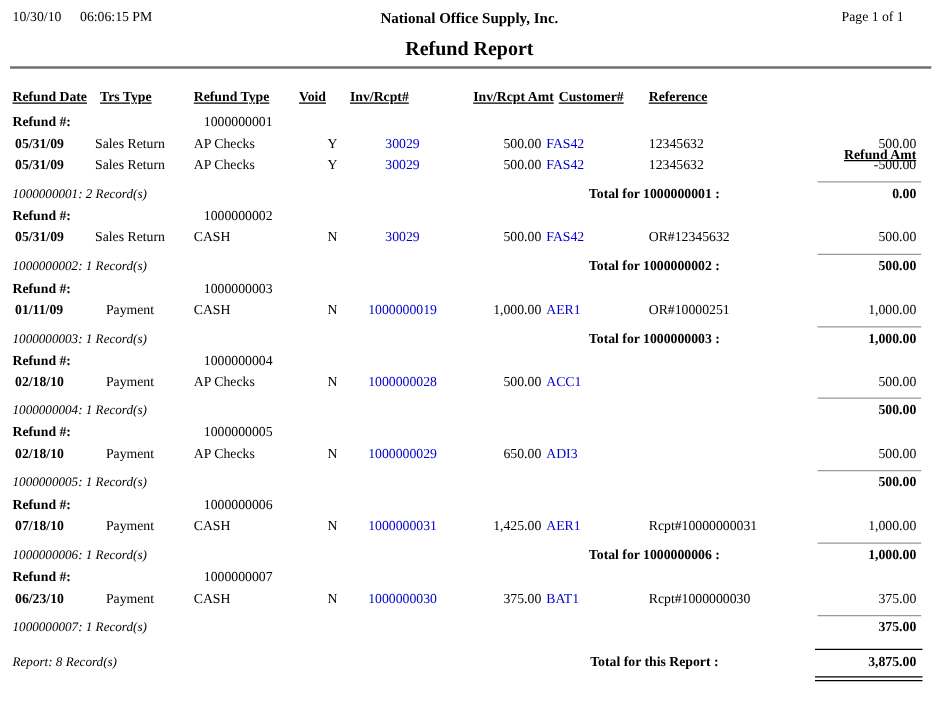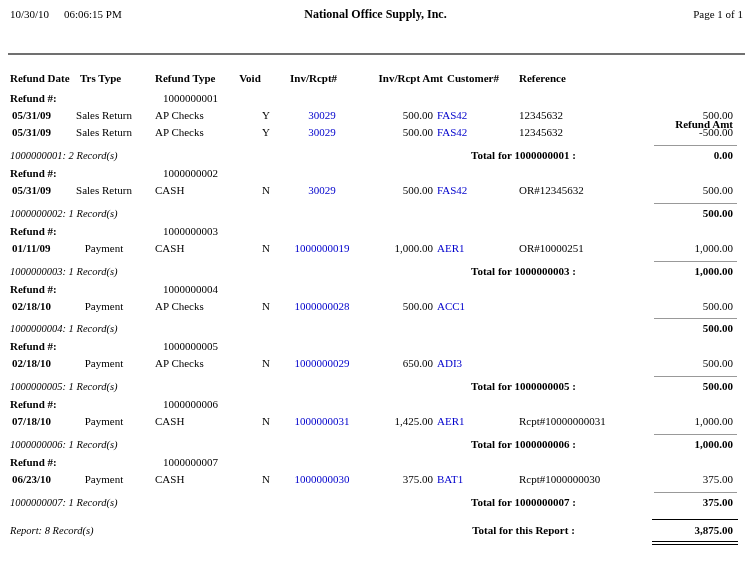--- a/index.html
+++ b/index.html
@@ -8,28 +8,28 @@
     font-family:"Liberation Serif", serif;font-size:11px;color:#000;
     overflow:hidden;
   }
   .line{position:absolute;left:0;right:0;height:14px;line-height:13px;}
   .line span{position:absolute;top:0;white-space:nowrap;}
   .link{color:var(--link,#0000CC);cursor:pointer;}
   
   .hdr-date{left:10px;}
   .hdr-time{left:64px;font-family:Liberation Serif, serif;}
   .hdr-company{left:0;right:0;text-align:center;font-weight:bold;font-size:12px;}
-  .hdr-page{right:8px;margin-left:12px;}
+  .hdr-page{right:28px;margin-left:12px;}
   .hdr-printed{left:10px;}
   .hdr-title{left:0;right:0;text-align:center;font-weight:bold;font-size:16px;}
   .rule{position:absolute;top:53px;left:8px;width:737px;border-top:2px solid #707070;height:0;}
   
-  .colhead span{font-weight:bold;}
+  .colhead span{font-weight:bold;text-decoration:underline;}
   .h1{left:10px;} .h2{left:80px;} .h3{left:155px;} .h4{left:237px;width:26px;text-align:center;}
-  .h5{left:290px;} .h6{left:360px;width:83px;text-align:right;} .h7{left:447px;}
+  .h5{left:280px;} .h6{left:360px;width:83px;text-align:right;} .h7{left:447px;}
   .h8{left:519px;} .h9{left:650px;width:83px;text-align:right;margin-top:46px;}
   
   .cdate{left:12px;font-weight:bold;} .ctrs{left:76px;width:56px;text-align:center;} .crtype{left:155px;}
   .cvoid{left:253px;width:26px;text-align:center;} .cinv{left:282px;width:80px;text-align:center;}
   .ciamt{left:350px;width:83px;text-align:right;} .ccust{left:437px;}
   .cref{left:519px;} .cramt{left:650px;width:83px;text-align:right;}
   
   .glabel{left:10px;font-weight:bold;}
   .gval{left:163px;}
   .gsum{left:10px;font-style:italic;font-size:10.5px;}
@@ -43,20 +43,23 @@
 <body>
 
 <div class="page">
 
   <div class="line" style="top:8px">
     <span class="hdr-date">10/30/10</span>
     <span class="hdr-time">06:06:15 PM</span>
     <span class="hdr-company">National Office Supply, Inc.</span>
     <span class="hdr-page">Page 1 of 1</span>
   </div>
+  <div class="line" style="top:33px;height:20px">
+    <span class="hdr-title">Refund Report</span>
+  </div>
   <div class="rule"></div>
 
   <div class="line colhead" style="top:72px">
     <span class="h1">Refund Date</span>
     <span class="h2">Trs Type</span>
     <span class="h3">Refund Type</span>
     <span class="h4">Void</span>
     <span class="h5">Inv/Rcpt#</span>
     <span class="h6">Inv/Rcpt Amt</span>
     <span class="h7">Customer#</span>
@@ -108,20 +111,21 @@
     <span class="cvoid">N</span>
     <span class="cinv link">30029</span>
     <span class="ciamt">500.00</span>
     <span class="ccust link">FAS42</span>
     <span class="cref">OR#12345632</span>
     <span class="cramt">500.00</span>
   </div>
   <div class="sep" style="top:203px"></div>
   <div class="line" style="top:207px">
     <span class="gsum">1000000002: 1 Record(s)</span>
+    <span class="tlabel">Total for 1000000002 :</span>
     <span class="tamt">500.00</span>
   </div>
 
   <div class="line" style="top:225px">
     <span class="glabel">Refund #:</span>
     <span class="gval">1000000003</span>
   </div>
   <div class="line" style="top:242px">
     <span class="cdate">01/11/09</span>
     <span class="ctrs">Payment</span>
@@ -172,21 +176,20 @@
     <span class="cvoid">N</span>
     <span class="cinv link">1000000029</span>
     <span class="ciamt">650.00</span>
     <span class="ccust link">ADI3</span>
     <span class="cref"></span>
     <span class="cramt">500.00</span>
   </div>
   <div class="sep" style="top:376px"></div>
   <div class="line" style="top:380px">
     <span class="gsum">1000000005: 1 Record(s)</span>
-    <span class="tlabel">Total for 1000000005 :</span>
     <span class="tamt">500.00</span>
   </div>
 
   <div class="line" style="top:398px">
     <span class="glabel">Refund #:</span>
     <span class="gval">1000000006</span>
   </div>
   <div class="line" style="top:415px">
     <span class="cdate">07/18/10</span>
     <span class="ctrs">Payment</span>
@@ -216,21 +219,20 @@
     <span class="cvoid">N</span>
     <span class="cinv link">1000000030</span>
     <span class="ciamt">375.00</span>
     <span class="ccust link">BAT1</span>
     <span class="cref">Rcpt#1000000030</span>
     <span class="cramt">375.00</span>
   </div>
   <div class="sep" style="top:492px"></div>
   <div class="line" style="top:496px">
     <span class="gsum">1000000007: 1 Record(s)</span>
-    <span class="tlabel">Total for 1000000007 :</span>
     <span class="tamt">375.00</span>
   </div>
 
   <div class="rpt-topline" style="top:519px"></div>
   <div class="line" style="top:524px">
     <span class="gsum">Report: 8 Record(s)</span>
     <span class="tlabel">Total for this Report :</span>
     <span class="tamt">3,875.00</span>
   </div>
   <div class="rpt-dbl" style="top:541px"></div>

